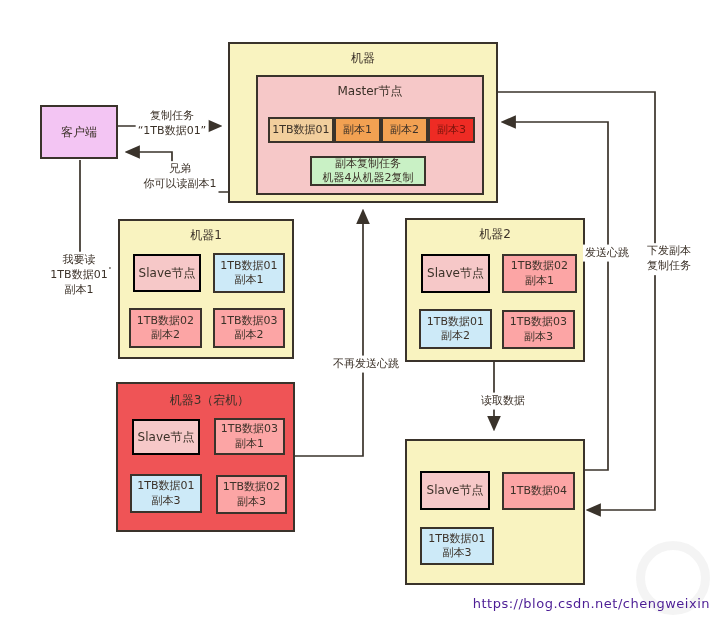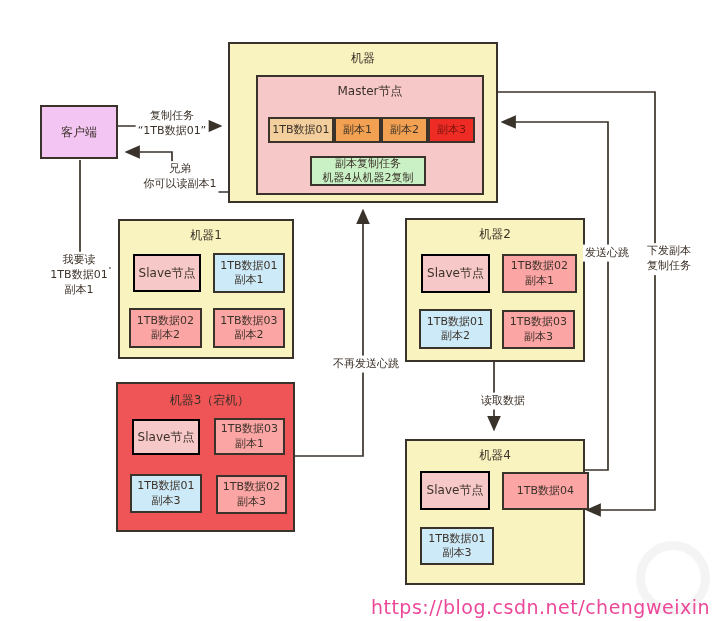--- a/index.html
+++ b/index.html
@@ -15,21 +15,21 @@
        text-align:center;font-size:11px;line-height:1.3;}
   .c-blue{background:#cdeaf8;}
   .c-mint{background:#fca5a5;}
   .c-tan{background:#f2cf9d;}
   .c-orange{background:#f2a152;}
   .c-red{background:#ee2b24;color:#7a140c;}
   .c-green{background:#c9f1c5;}
   .albl{position:absolute;transform:translate(-50%,-50%);background:#ffffff;
         text-align:center;font-size:11px;line-height:1.35;padding:1px 2px;white-space:nowrap;}
   svg.arrows{position:absolute;left:0;top:0;}
-  .wm{position:absolute;right:6px;top:596px;font-size:19px;color:#ec4899;letter-spacing:.5px;}
+  .wm{position:absolute;right:6px;top:596px;font-size:13px;color:#4c1d95;letter-spacing:.5px;}
   .wm-ring{position:absolute;left:636px;top:541px;width:56px;height:56px;border-radius:50%;
            border:9px solid #c9c9c9;opacity:.2;}
 </style>
 </head>
 <body>
 
 <div class="stage">
 
   <svg class="arrows" width="716" height="621" viewBox="0 0 716 621">
     <defs>
@@ -127,25 +127,24 @@
       <span>1TB数据01</span>
       <span>副本3</span>
       </div>
     <div class="blk c-mint" style="left:98px;top:91px;width:71px;height:39px;">
       <span>1TB数据02</span>
       <span>副本3</span>
       </div>
   </div>
 
   <div class="box machine" style="left:405px;top:439px;width:180px;height:146px;">
-    <div class="mtitle">机器4</div>
     <div class="node" style="left:13px;top:30px;width:70px;height:39px;">
       <span>Slave节点</span>
       </div>
-    <div class="blk c-mint" style="left:95px;top:31px;width:87px;height:38px;">
+    <div class="blk c-mint" style="left:95px;top:31px;width:73px;height:38px;">
       <span>1TB数据04</span>
       </div>
     <div class="blk c-blue" style="left:13px;top:86px;width:74px;height:38px;">
       <span>1TB数据01</span>
       <span>副本3</span>
       </div>
   </div>
 
   <div class="albl" style="left:172px;top:124px;">
     <div>复制任务</div>

